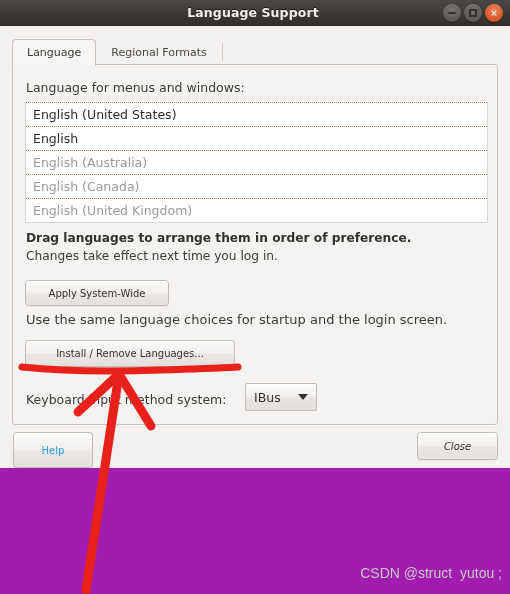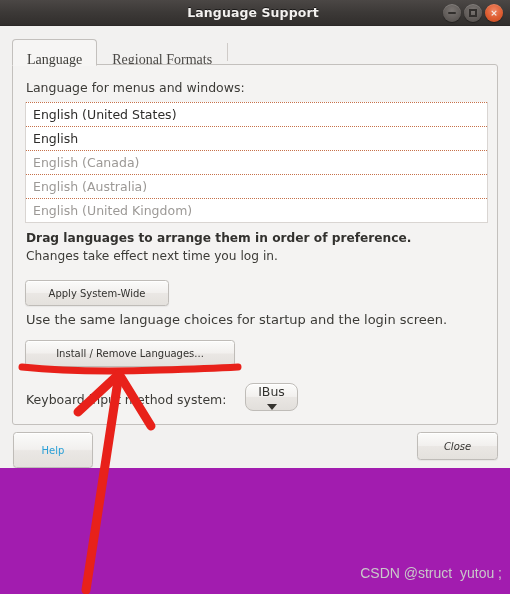--- a/index.html
+++ b/index.html
@@ -95,28 +95,27 @@
     position: absolute;
     left: 12px;
     top: 38px;
     height: 28px;
     display: flex;
     align-items: flex-end;
   }
   .tab {
     height: 27px;
     line-height: 26px;
-    padding: 7px 14px;
-    font-size: 14px;
+    padding: 0 14px;
+    font-size: 11px;
     color: #3c3b37;
     box-sizing: border-box;
     position: relative;
     border: 1px solid transparent;
     border-bottom: none;
-    font-family: Liberation Serif, serif;
   }
   .tab.active {
     background: #f6f5f4;
     border: 1px solid #c3c0bd;
     border-bottom: 1px solid #f6f5f4;
     border-radius: 4px 4px 0 0;
     z-index: 3;
   }
   .tab.inactive {
     color: #4a4845;
@@ -221,34 +220,33 @@
     position: absolute;
     left: 13px;
     top: 327px;
     font-size: 12.5px;
     color: #3c3b37;
   }
   #ibus-combo {
     position: absolute;
     left: 232px;
     top: 318px;
-    width: 53px;
+    width: 72px;
     height: 28px;
     background: linear-gradient(to bottom, #fcfcfb 0%, #f2f0ee 48%, #e9e6e3 52%, #e2dfdb 100%);
     border: 1px solid #bfbcb8;
-    border-radius: 8px;
+    border-radius: 2px;
     box-shadow: inset 0 1px 0 rgba(255,255,255,.85);
     box-sizing: border-box;
     display: flex;
     align-items: center;
     justify-content: space-between;
     padding: 0 8px;
     font-size: 12.5px;
     color: #33322f;
-    flex-direction: column;
   }
   .caret-down {
     width: 0; height: 0;
     border-left: 5px solid transparent;
     border-right: 5px solid transparent;
     border-top: 6px solid #35332f;
   }
 
   
   #help-btn {
@@ -331,24 +329,24 @@
     <div id="menus-label">Language for menus and windows:</div>
 
     <div id="lang-list">
       <div class="lang-row">
         <span>English (United States)</span>
       </div>
       <div class="lang-row">
         <span>English</span>
       </div>
       <div class="lang-row muted">
+        <span>English (Australia)</span>
+      </div>
+      <div class="lang-row muted">
         <span>English (Canada)</span>
-      </div>
-      <div class="lang-row muted">
-        <span>English (Australia)</span>
       </div>
       <div class="lang-row muted">
         <span>English (United Kingdom)</span>
       </div>
     </div>
 
     <div id="hint-bold">Drag languages to arrange them in order of preference.</div>
     <div id="hint-normal">Changes take effect next time you log in.</div>
 
     <div class="gbtn" id="apply-btn">

